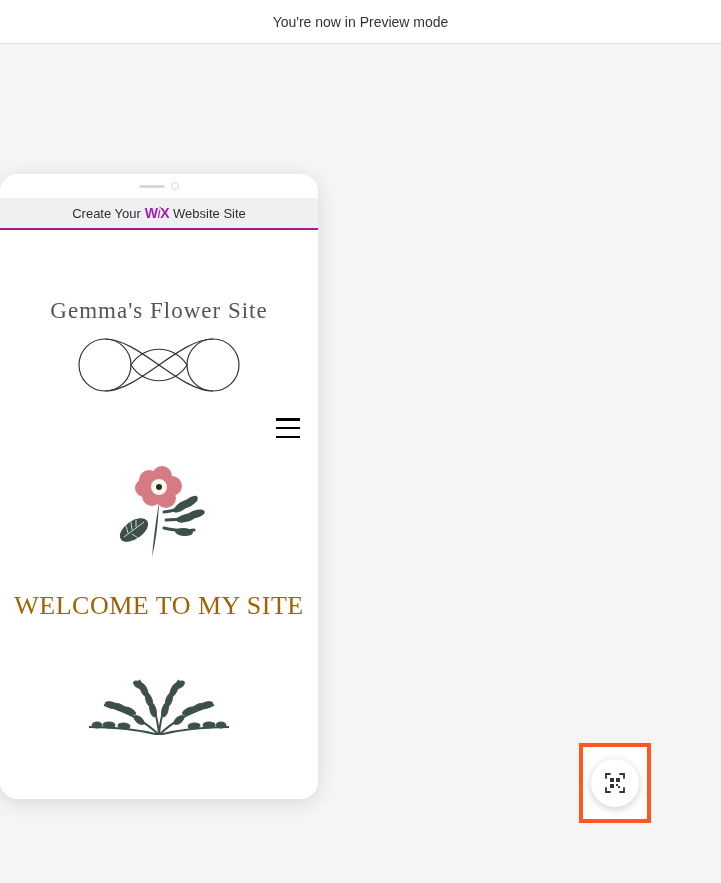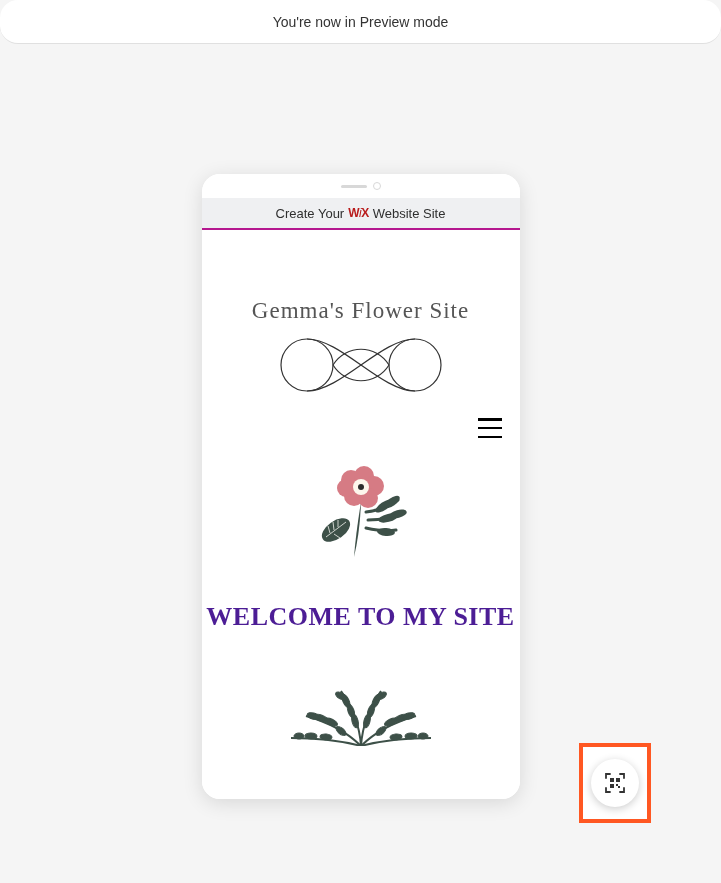--- a/index.html
+++ b/index.html
@@ -14,29 +14,28 @@
     .top-bar {
       width: 100%;
       height: 44px;
       background: #ffffff;
       border-bottom: 1px solid #e0e0e0;
       display: flex;
       align-items: center;
       justify-content: center;
       font-size: 14px;
       color: #333;
-      border-radius: 18px;
     }
     .preview-area {
       position: relative;
       width: 100%;
       height: calc(100% - 44px);
       display: flex;
       align-items: flex-start;
-      justify-content: center;
+      justify-content: flex-start;
       padding-top: 130px;
     }
     .phone-frame {
       width: 318px;
       height: 625px;
       background: #ffffff;
       border-radius: 18px;
       box-shadow: 0 4px 20px rgba(0,0,0,0.12);
       overflow: hidden;
       display: flex;
@@ -69,22 +68,22 @@
       display: flex;
       align-items: center;
       justify-content: center;
       font-size: 13px;
       color: #2f2f2f;
       gap: 4px;
     }
     .wix-logo {
       font-weight: 900;
       letter-spacing: -0.5px;
-      font-size: 12px;
-      color: #b91c1c;
+      font-size: 14px;
+      color: #a21caf;
     }
     .wix-logo .i { font-style: italic; font-weight: 400; }
     .site-content {
       flex: 1;
       background: #ffffff;
       overflow: hidden;
       position: relative;
     }
     .site-title {
       text-align: center;
@@ -118,25 +117,25 @@
       background: #000;
     }
     .flower-illust {
       display: flex;
       justify-content: center;
       margin-top: 68px;
     }
     .welcome-text {
       text-align: center;
       font-size: 26px;
-      color: #4c1d95;
-      margin-top: 40px;
+      color: #a16207;
+      margin-top: 29px;
       letter-spacing: 0.5px;
       font-family: "Comic Sans MS", cursive;
-      font-weight: 700;
+      font-weight: 400;
       text-transform: uppercase;
     }
     .fern-illust {
       display: flex;
       justify-content: center;
       margin-top: 44px;
     }
     .qr-button-highlight {
       position: absolute;
       right: 70px;

